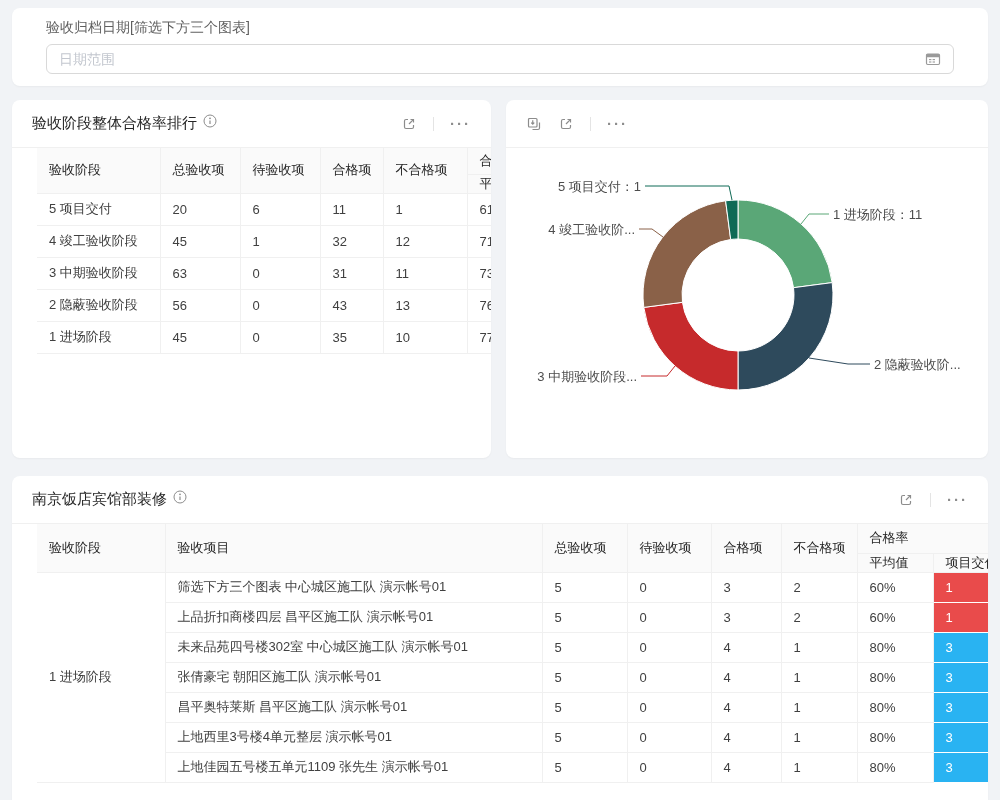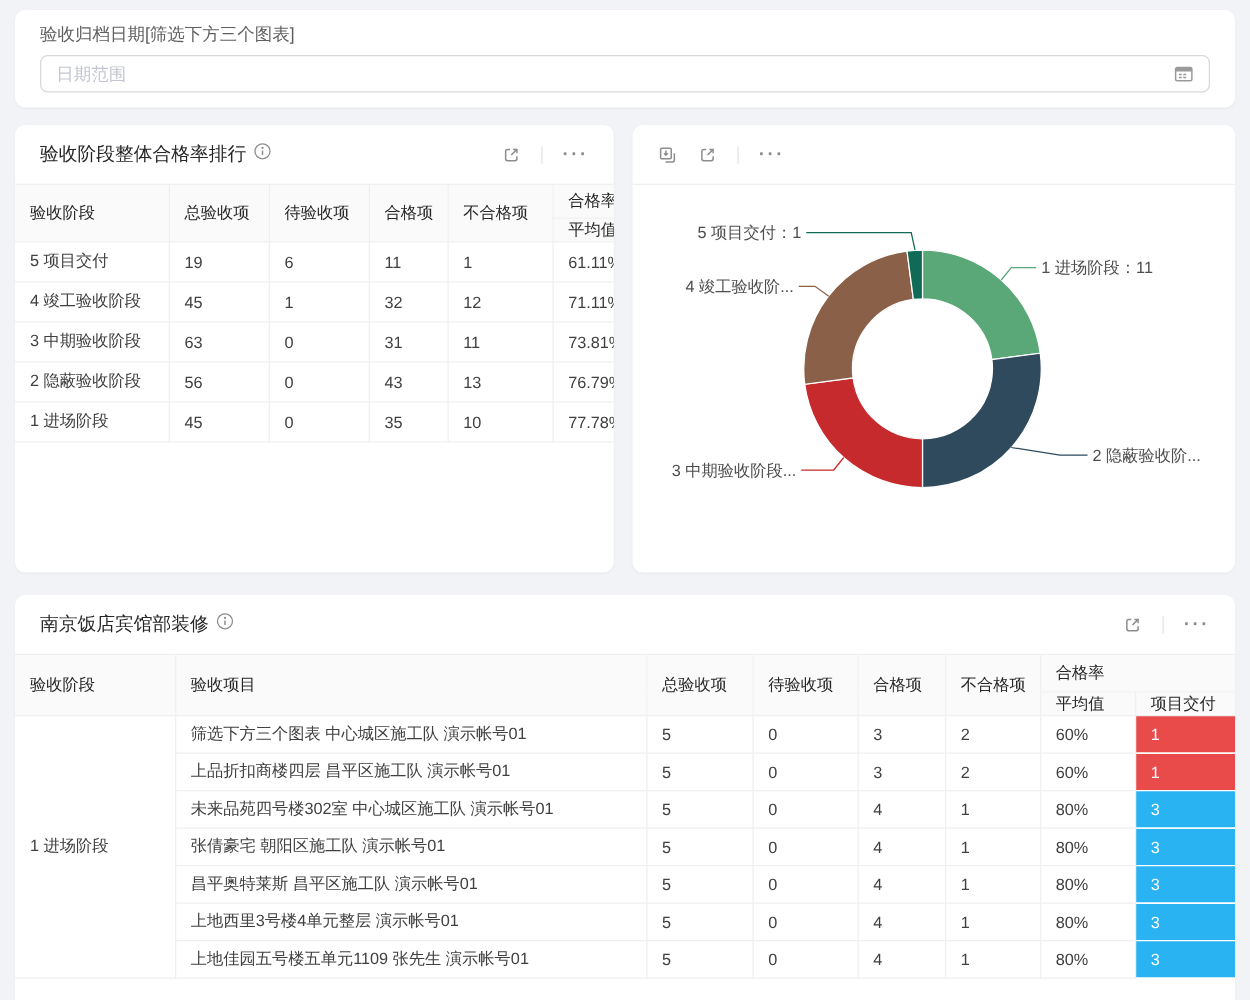--- a/index.html
+++ b/index.html
@@ -11,21 +11,21 @@
   }
   .page { padding:8px 12px; }
 
   .card {
     background:#fff;
     border-radius:8px;
     box-shadow:0 1px 2px rgba(0,0,0,.04);
   }
 
   
-  .filter-card { padding:10px 20px 12px; }
+  .filter-card { padding:10px 34px 12px; }
   .filter-title { font-size:14px; line-height:18px; color:#5f5f5f; margin-bottom:8px; }
   .date-input {
     height:30px; border:1px solid #d9d9d9; border-radius:6px;
     display:flex; align-items:center; padding:0 12px; background:#fff;
   }
   .date-input input {
     flex:1; border:none; outline:none; font-size:14px; color:#b91c1c;
     font-family:inherit; background:transparent;
   }
   .date-input input::placeholder { color:#c3c7cf; }
@@ -41,21 +41,21 @@
     padding:0 20px; border-bottom:1px solid #f0f0f0;
   }
   .card-title-wrap { display:flex; align-items:flex-start; gap:6px; }
   .card-title { font-size:15px; font-weight:500; color:#262626; }
   .header-icons { display:flex; align-items:center; gap:16px; }
   .icon-btn { display:flex; align-items:center; cursor:pointer; }
   .more-dots { font-size:15px; font-weight:bold; color:#8c8c8c; letter-spacing:2px; line-height:1; }
   .vsep { width:1px; height:14px; background:#e4e4e4; }
 
   
-  table { border-collapse:collapse; table-layout:fixed; font-size:13px; }
+  table { border-collapse:collapse; table-layout:fixed; font-size:13px;margin-left:25px; }
   th, td {
     padding:0 12px; text-align:left; font-weight:normal;
     border-bottom:1px solid #f0f0f0; border-right:1px solid #f0f0f0;
     white-space:nowrap; overflow:hidden;
   }
   th { background:#fafafa; color:#262626; font-weight:500; }
   td { color:#404040; }
   tr > *:last-child { border-right:none; }
 
   .rank-table { width:540px; }
@@ -145,21 +145,21 @@
             <th rowspan="2">不合格项</th>
             <th>合格率</th>
           </tr>
           <tr class="h2">
             <th>平均值</th>
           </tr>
         </thead>
         <tbody id="rank-tbody">
             <tr>
               <td>5 项目交付</td>
-              <td>19</td>
+              <td>20</td>
               <td>6</td>
               <td>11</td>
               <td>1</td>
               <td>61.11%</td>
             </tr>
             <tr>
               <td>4 竣工验收阶段</td>
               <td>45</td>
               <td>1</td>
               <td>32</td>

